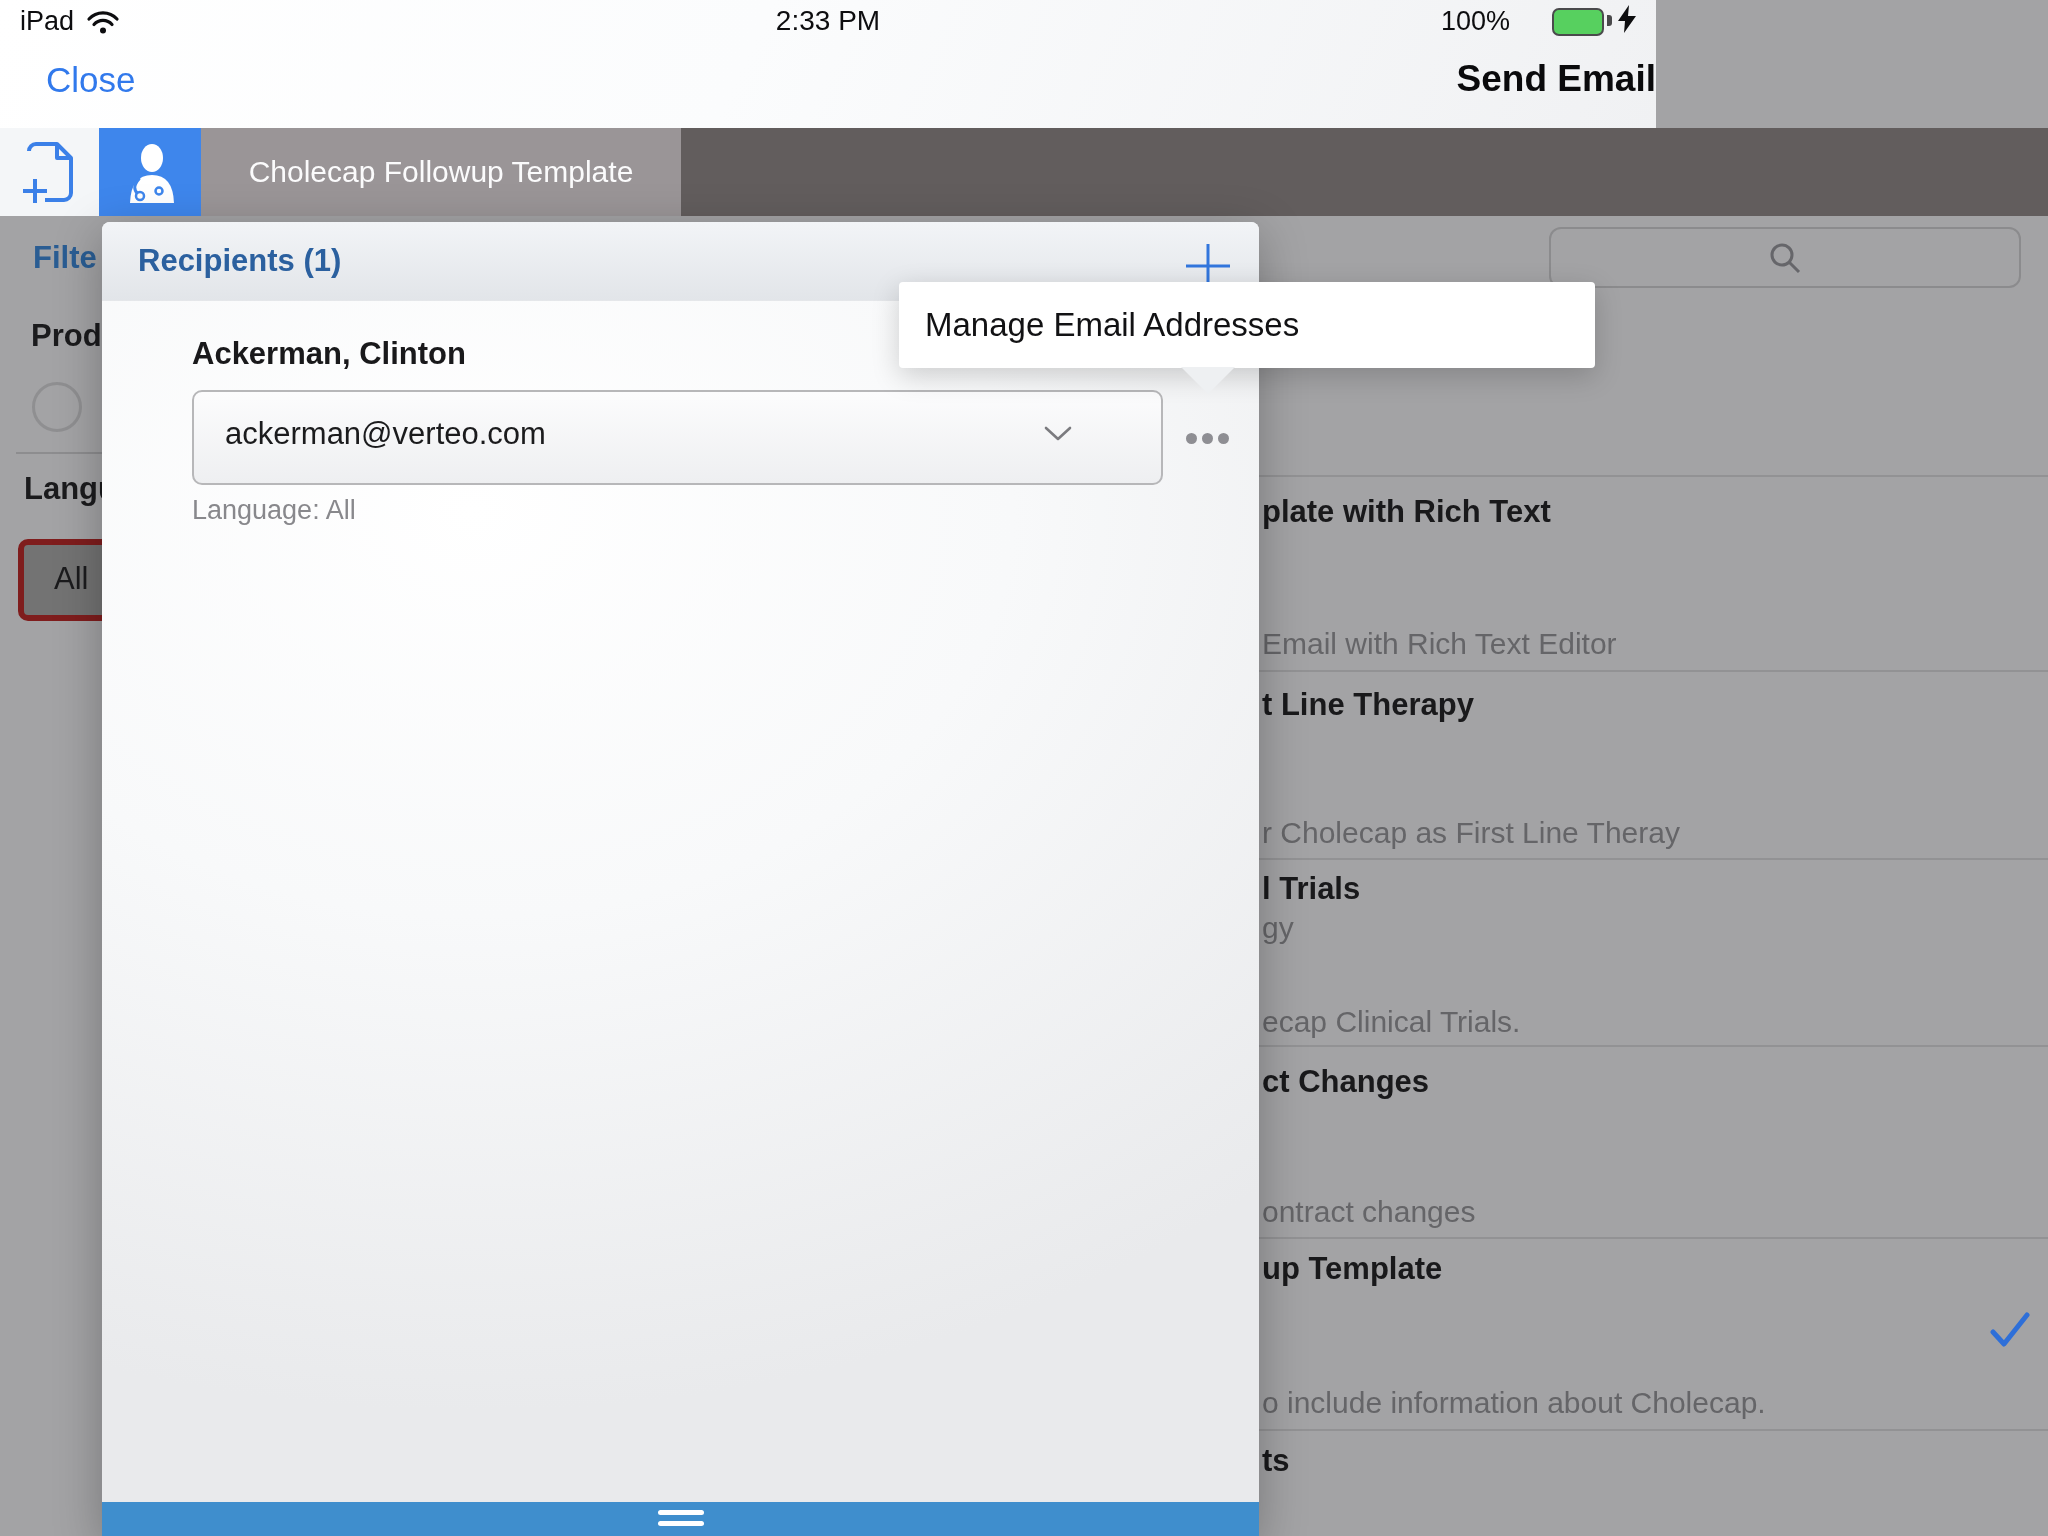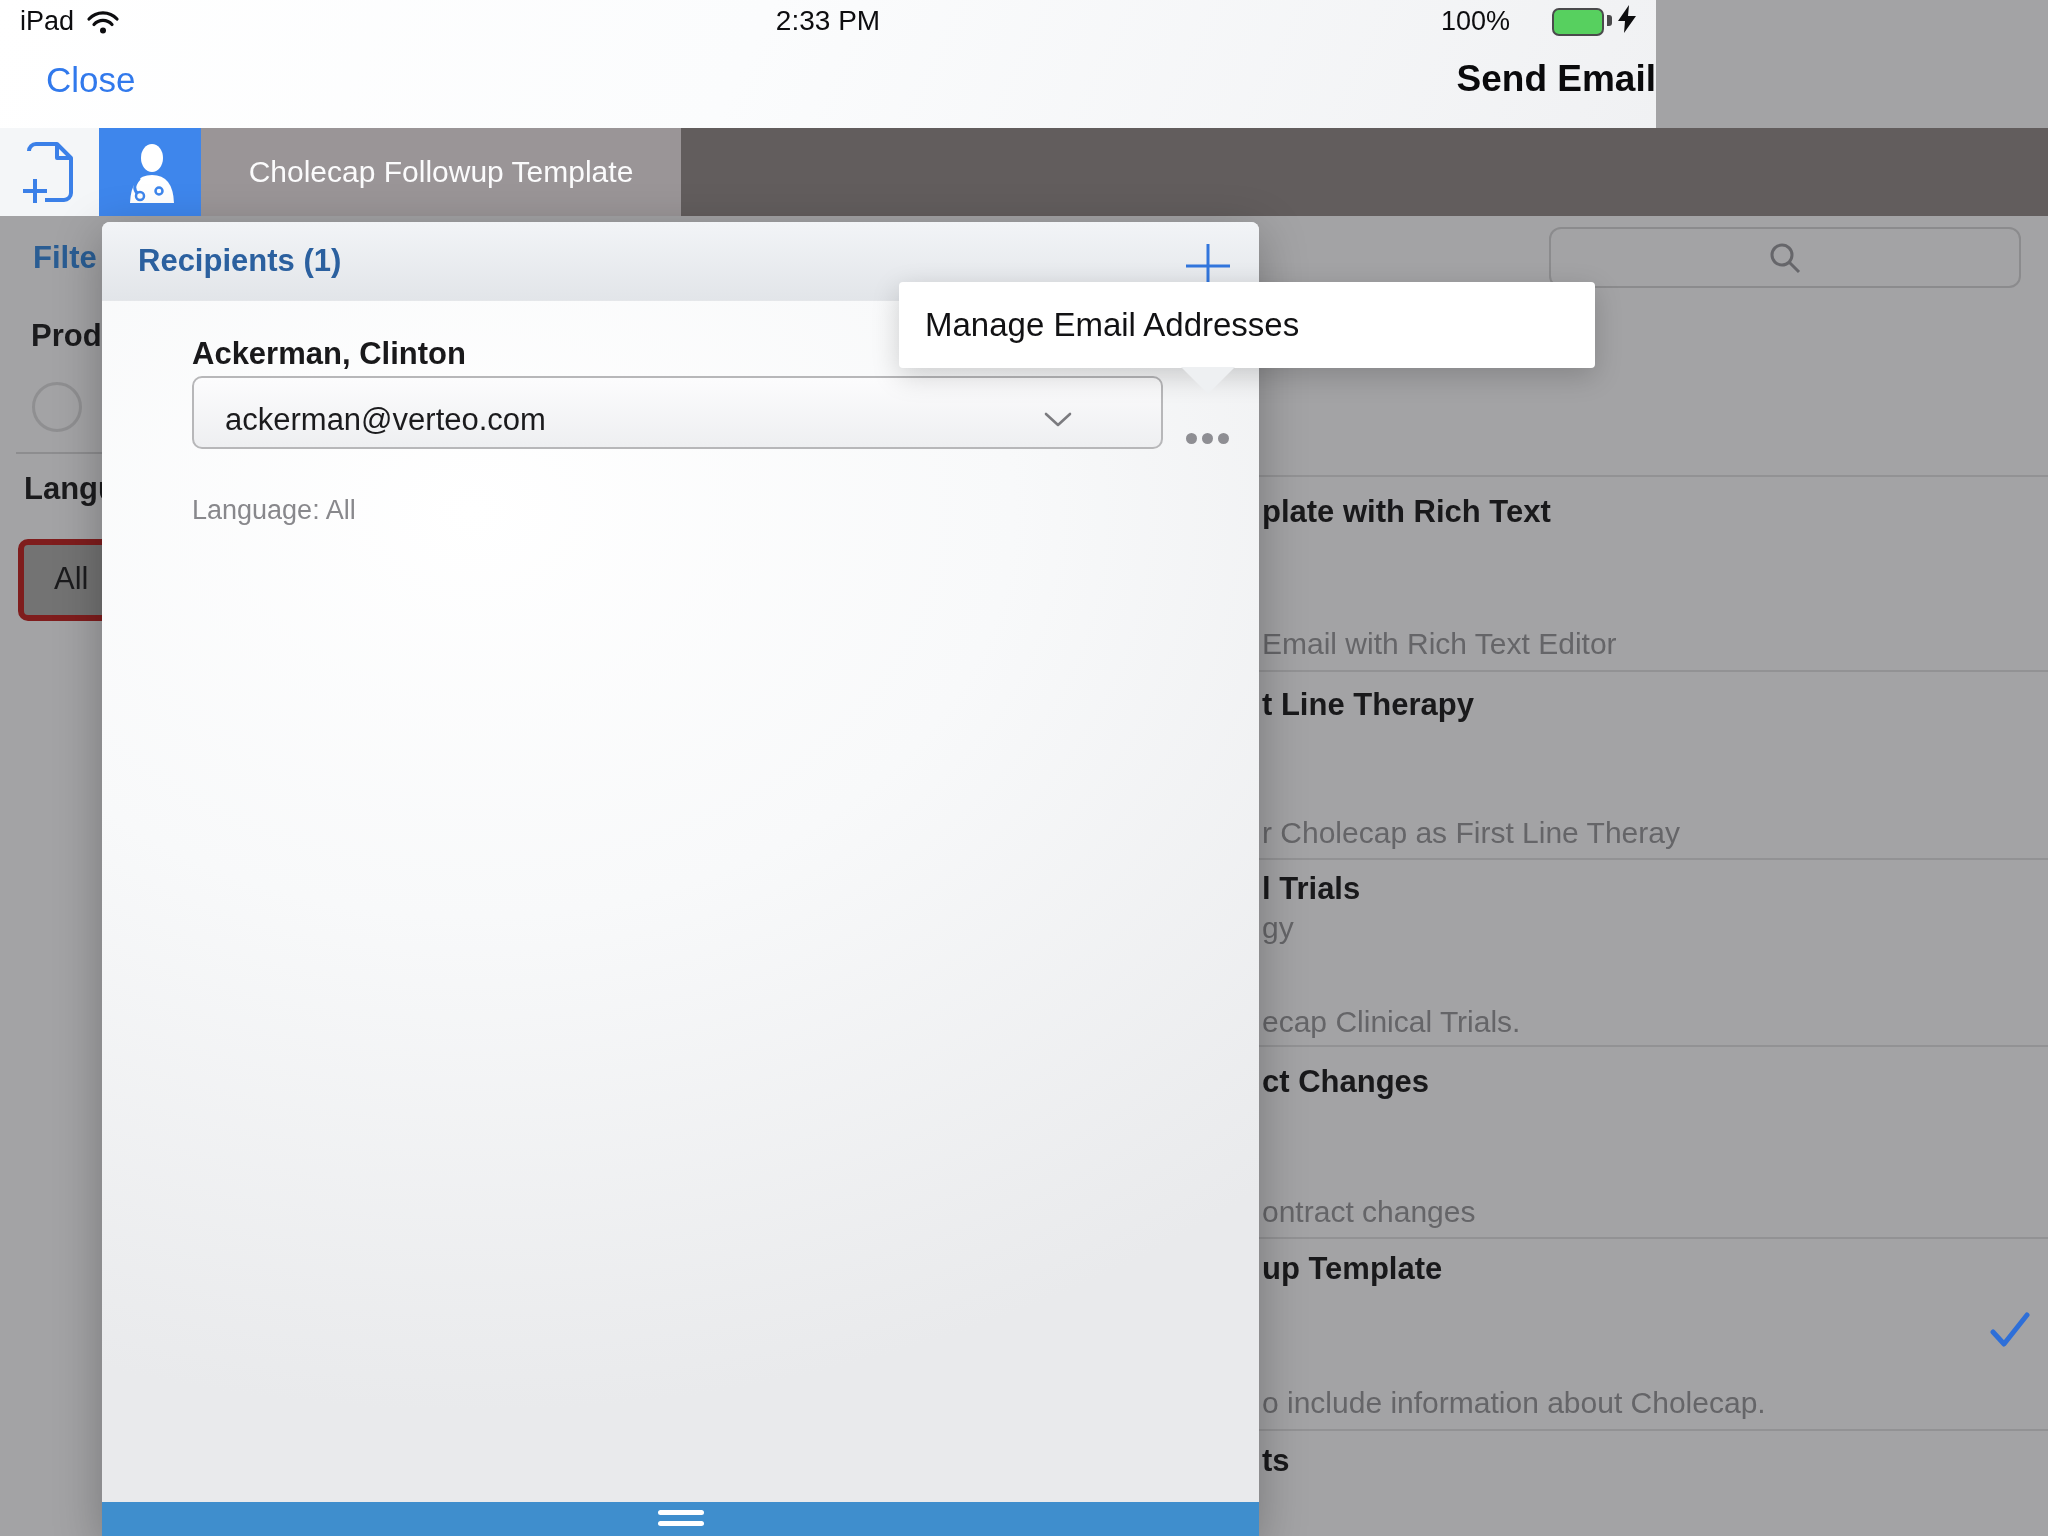--- a/index.html
+++ b/index.html
@@ -53,21 +53,21 @@
   }
   .pop-head{
     position:absolute;left:0;top:0;width:100%;height:78px;border-radius:8px 8px 0 0;
     background:linear-gradient(#f2f4f7,#e2e5e9);
     border-bottom:1px solid rgba(0,0,0,0.05);
   }
   .pop-title{position:absolute;left:36px;top:0;line-height:78px;font-size:31px;font-weight:700;color:#2b609f;}
   .add-btn{position:absolute;left:1084px;top:22px;width:44px;height:44px;}
   .rec-name{position:absolute;left:90px;top:114px;font-size:31px;font-weight:700;color:#19191b;}
   .email-select{
-    position:absolute;left:90px;top:154px;width:971px;height:73px;box-sizing:border-box;
+    position:absolute;left:90px;top:168px;width:971px;height:95px;box-sizing:border-box;
     border:2px solid #b7b7b9;border-radius:10px;
     background:linear-gradient(#fcfcfd,#eeeff1);
     padding-left:20px;
   }
   .email-value{position:absolute;left:31px;top:0;line-height:83px;font-size:31px;color:#1b1b1d;}
   .select-chevron{position:absolute;left:850px;top:34px;}
   .more-btn{position:absolute;left:1084px;top:202px;width:66px;height:28px;display:flex;align-items:center;gap:5px;}
   .dot{width:11px;height:11px;border-radius:50%;background:#8e8e93;}
   .rec-lang{position:absolute;left:90px;top:273px;font-size:27px;color:#88888c;}
   .pop-footer{position:absolute;left:0;bottom:0;width:100%;height:34px;background:#3f8ecd;}

